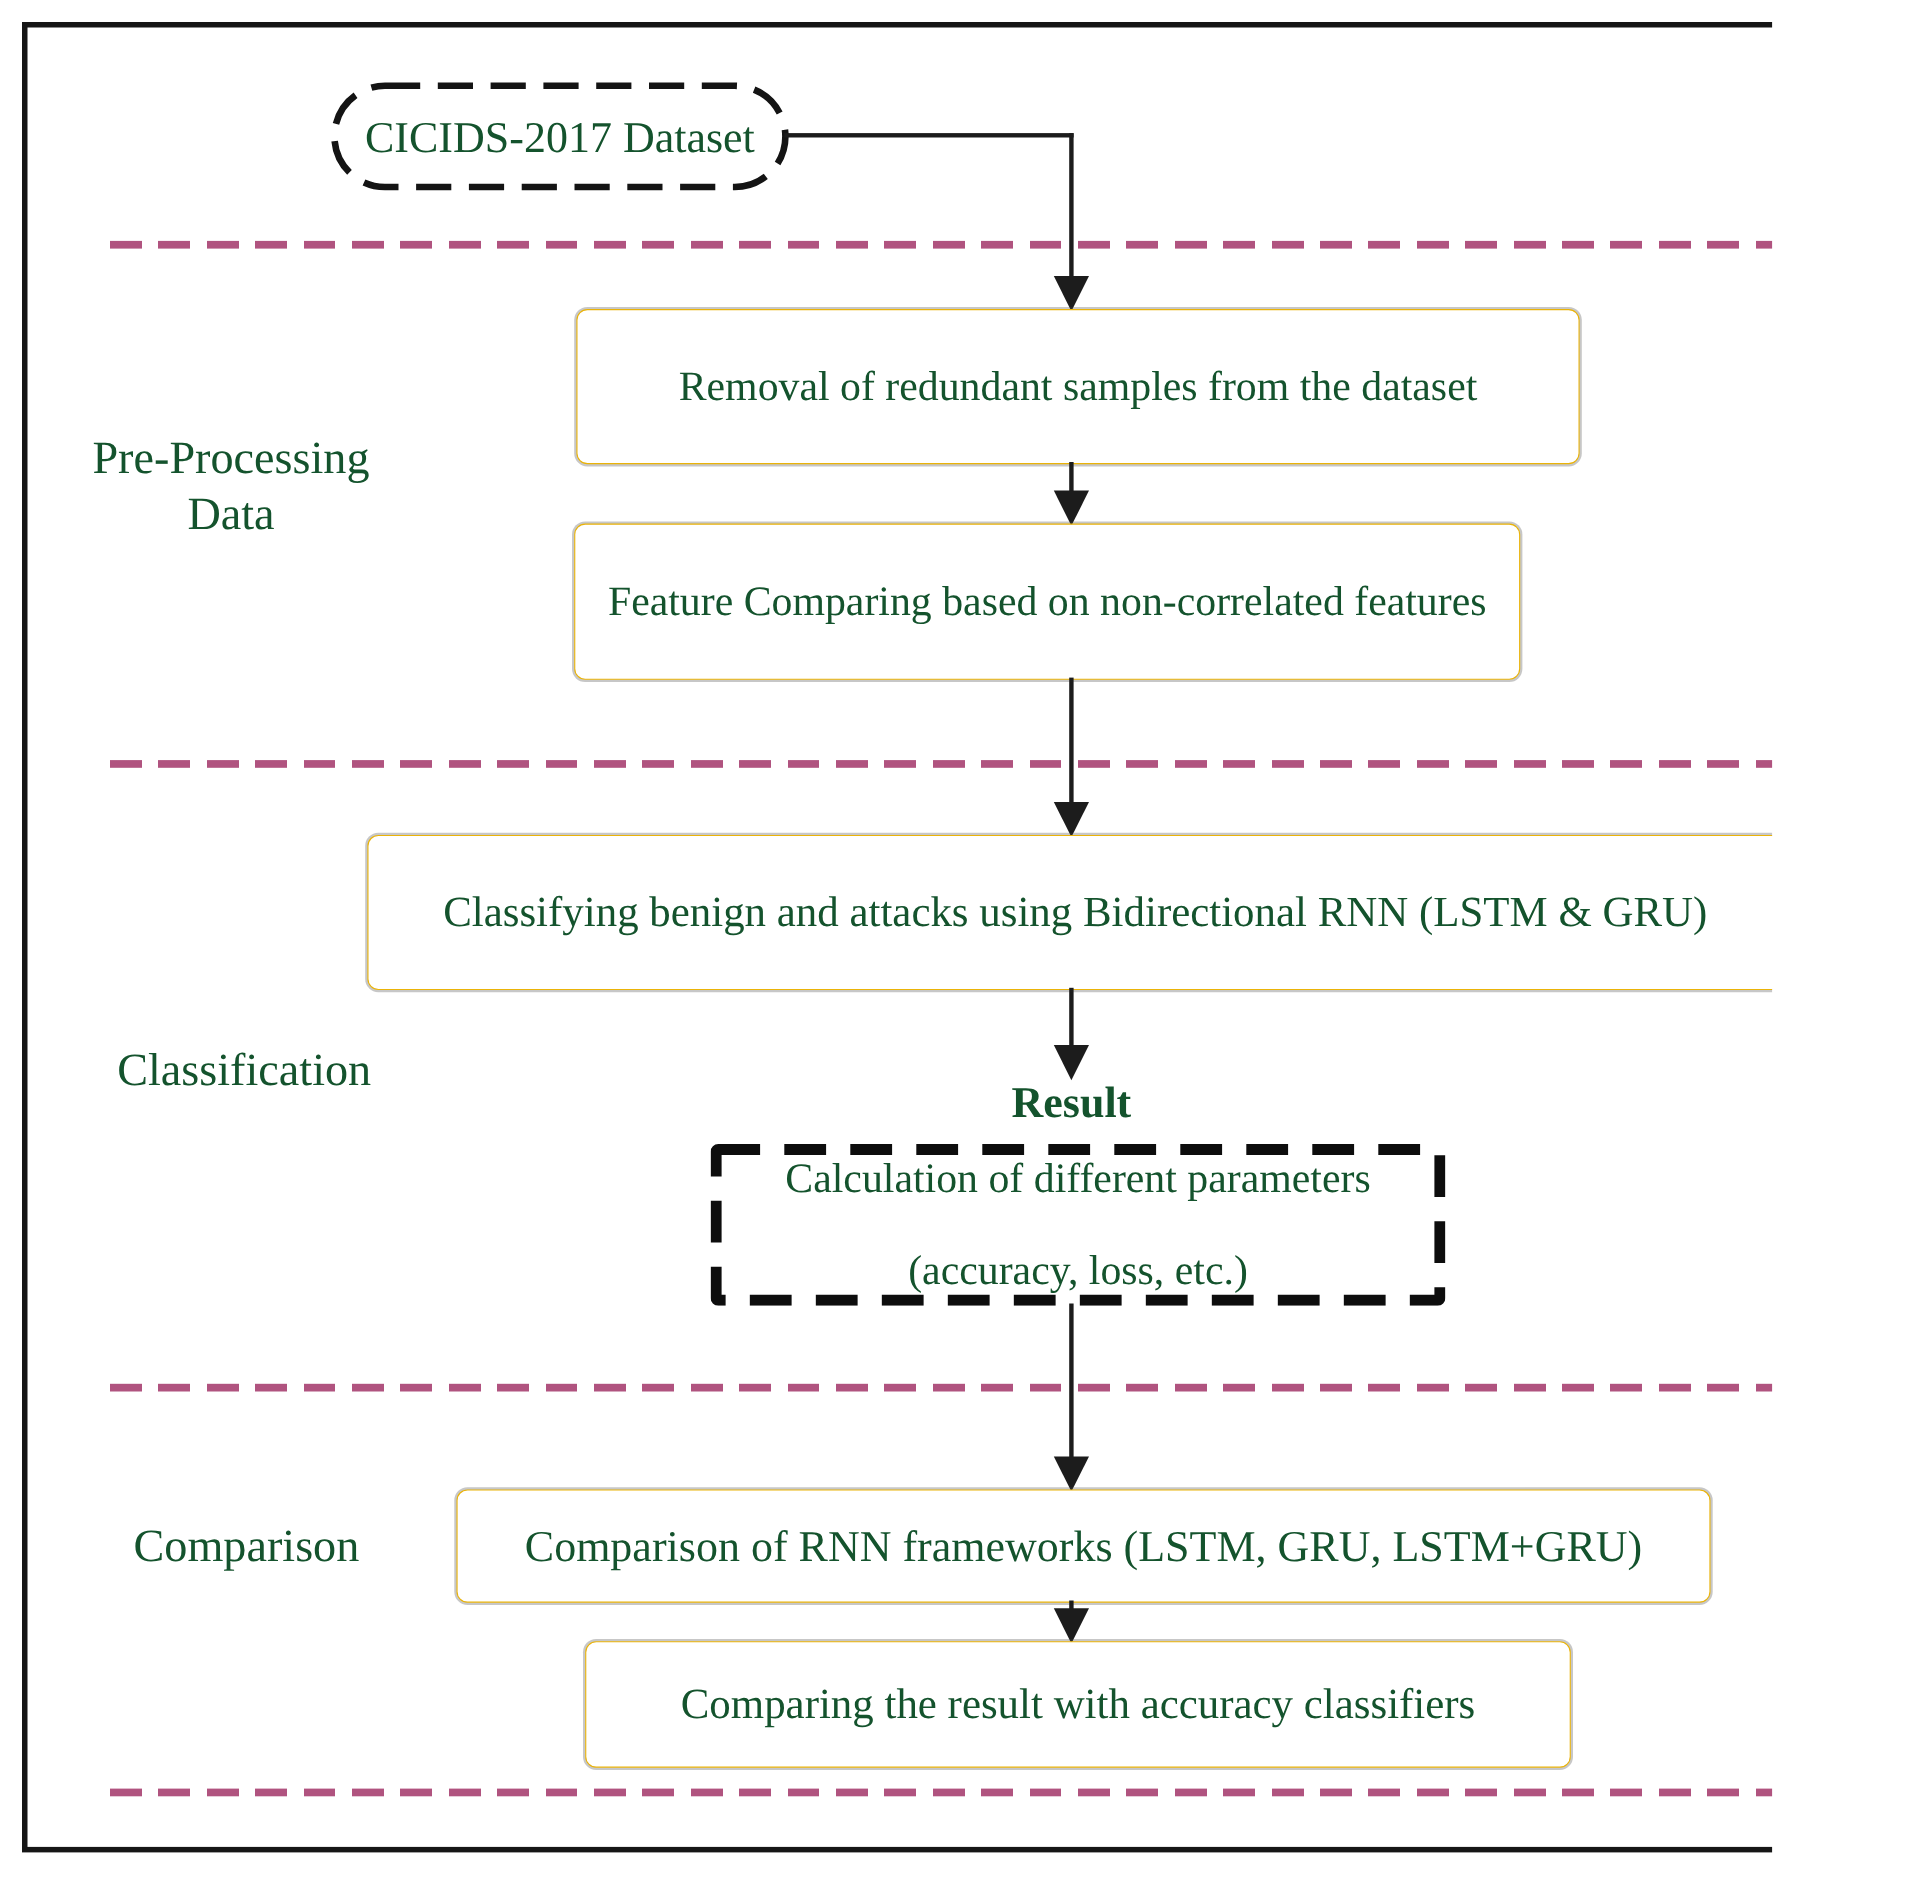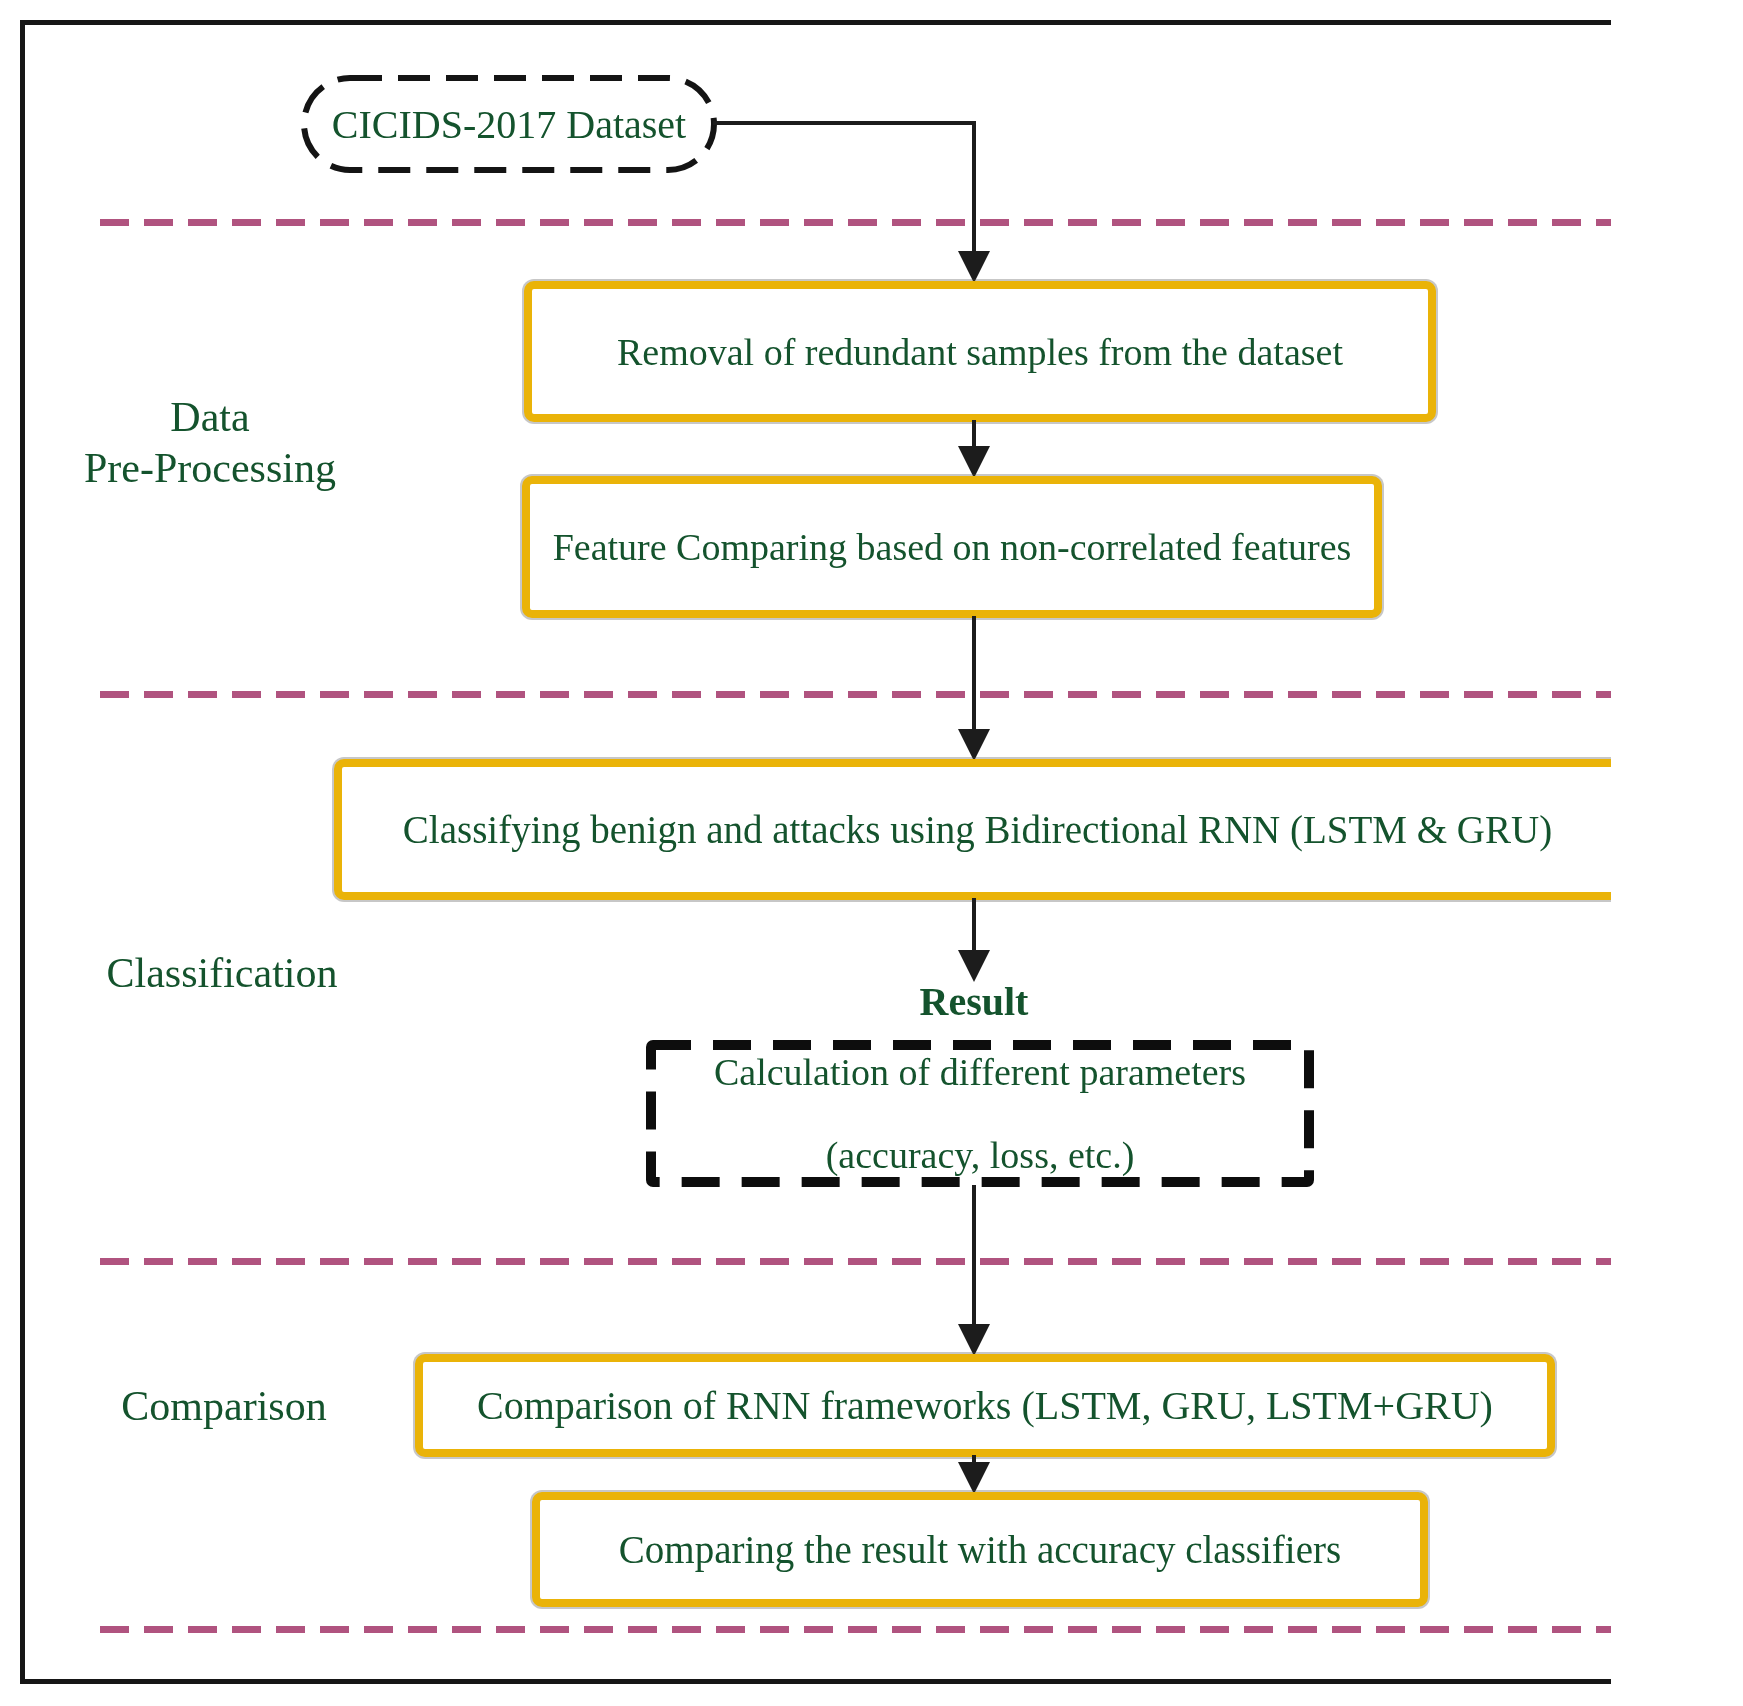--- a/index.html
+++ b/index.html
@@ -13,21 +13,21 @@
     border:5px solid #161616;box-sizing:border-box;background:#fff;
   }
   
   .sep{
     position:absolute;left:100px;width:1541px;height:7px;
     background:repeating-linear-gradient(to right,var(--sep-color,#b0537f) 0 29px,transparent 29px 44px);
   }
   
   .fbox{
     position:absolute;box-sizing:border-box;
-    border:8px solid #eab308;border-radius:10px;background:#fff;
+    border:1px solid #eab308;border-radius:10px;background:#fff;
     display:flex;align-items:center;justify-content:center;text-align:center;
     box-shadow:0 0 0 2px rgba(70,70,70,0.30);
     padding:16px 14px;
   }
   .fbox span{display:block;}
   
   .dashedbox{position:absolute;box-sizing:border-box;}
   .dashedbox svg{position:absolute;left:0;top:0;}
   .dashedbox .txt{
     position:absolute;left:0;top:0;right:0;bottom:0;
@@ -82,22 +82,22 @@
     <div class="shaft"></div>
     <div class="head"></div>
   </div>
 
   <div class="sep" style="top:219px;"></div>
   <div class="sep" style="top:691px;"></div>
   <div class="sep" style="top:1258px;"></div>
   <div class="sep" style="top:1626px;"></div>
 
   <div class="slabel" style="left:60px;top:392px;width:300px;">
+    <div>Pre-Processing</div>
     <div>Data</div>
-    <div>Pre-Processing</div>
   </div>
   <div class="slabel" style="left:72px;top:948px;width:300px;">Classification</div>
   <div class="slabel" style="left:74px;top:1381px;width:300px;">Comparison</div>
 
   <div class="fbox t38" style="left:524px;top:281px;width:912px;height:141px;">
     <span>Removal of redundant samples from the dataset</span>
   </div>
 
   <div class="arrow" style="left:958px;top:420px;height:58px;">
     <div class="shaft"></div>

